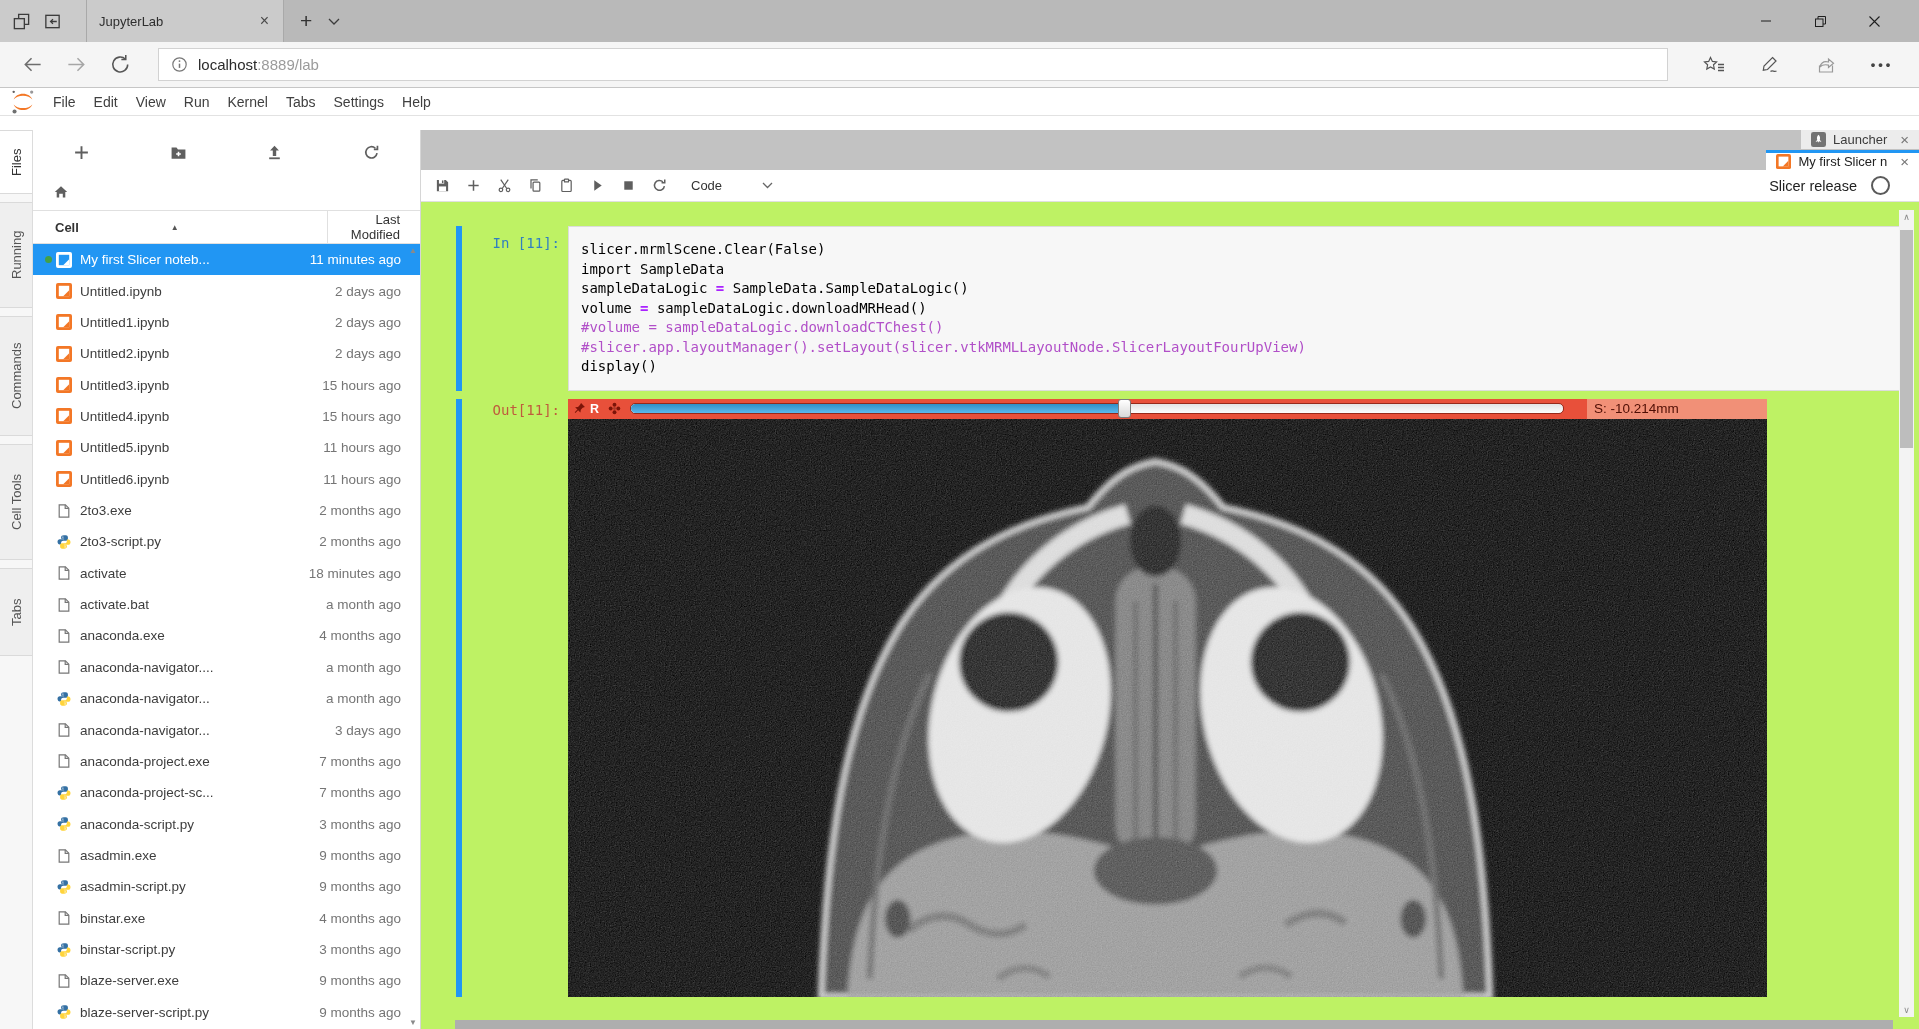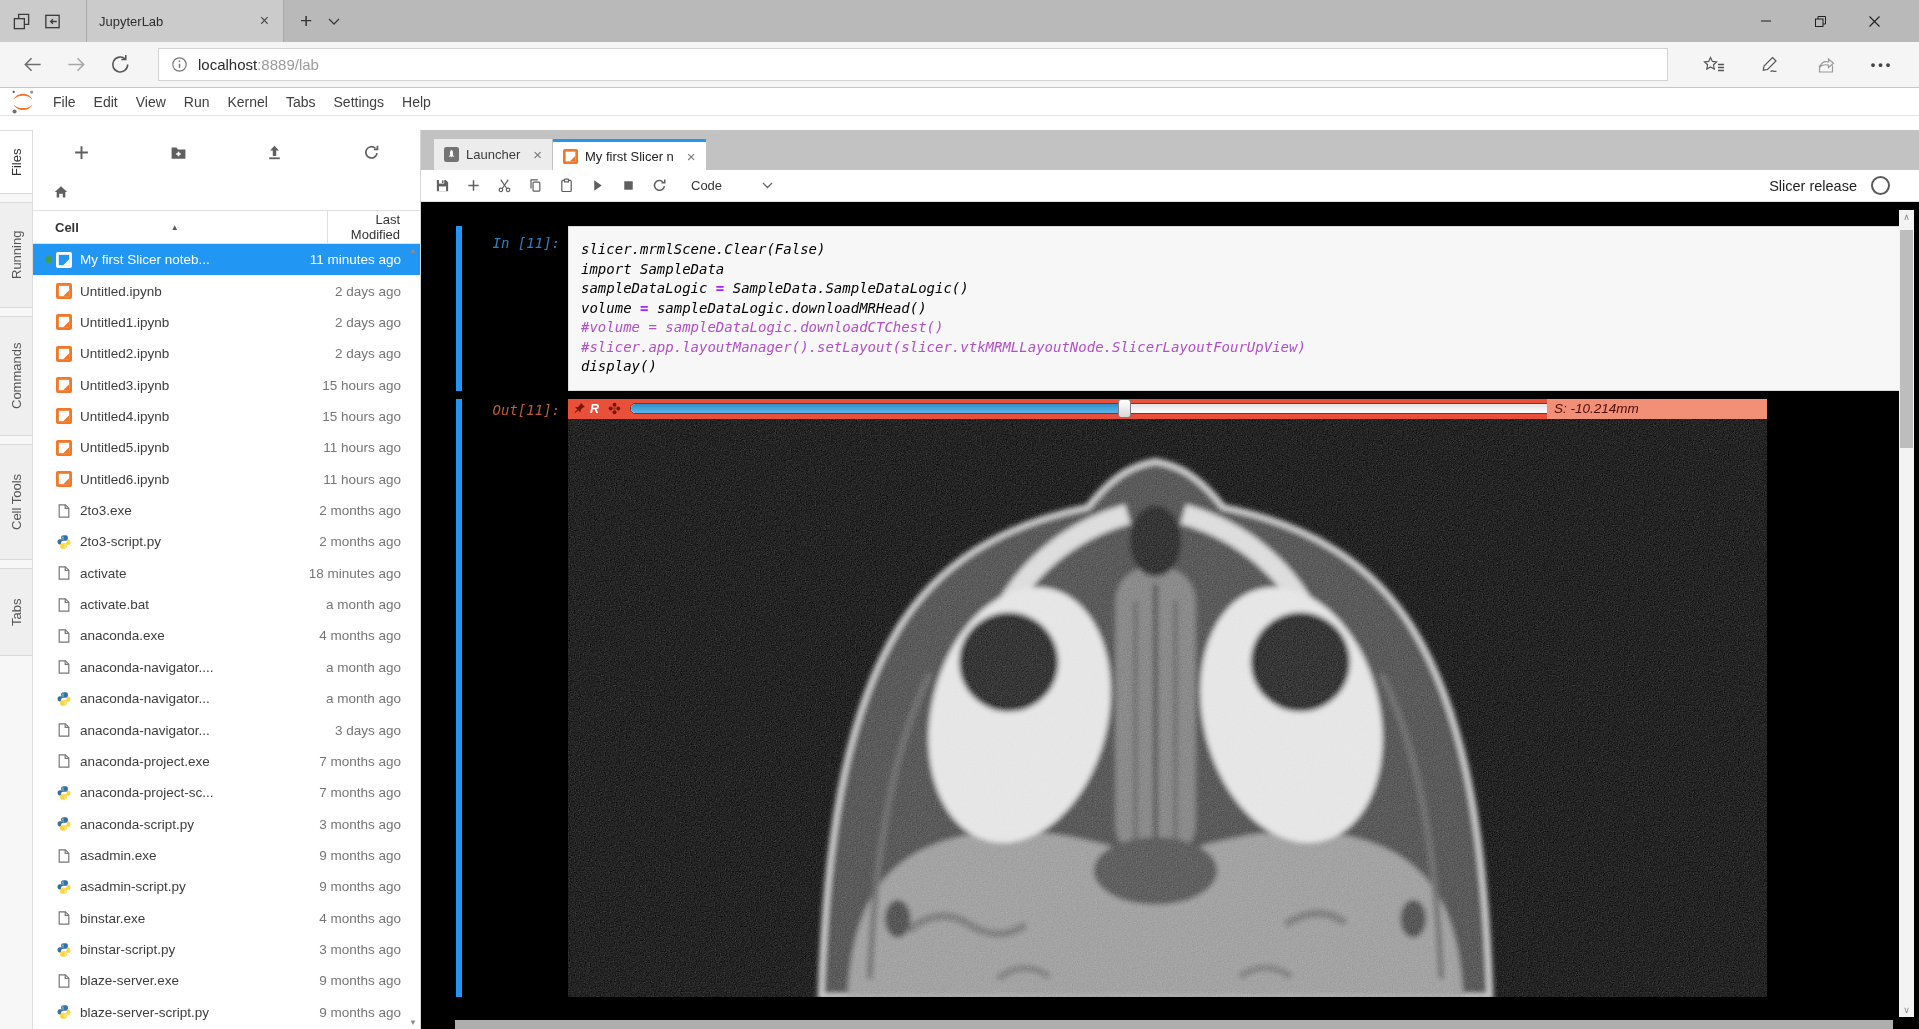--- a/index.html
+++ b/index.html
@@ -61,32 +61,32 @@
   .frow .ficon{width:17px;margin-right:7px;}
   .frow .ficon svg{width:16px;height:16px}
   .frow .fname{flex:1;white-space:nowrap;overflow:hidden;}
   .frow .ftime{color:#757575;padding-right:19px;}
   .frow.sel{background:#2196f3;color:#fff;}
   .frow.sel .ftime{color:#fff;}
   .fb-up{position:absolute;top:116px;right:3px;font-size:8px;color:#8a8a8a;}
   .fb-down{position:absolute;bottom:2px;right:3px;font-size:8px;color:#8a8a8a;}
   
   .dock{flex:1;position:relative;min-width:0;background:#fff;}
-  .dock-tabbar{height:40px;background:#c2c2c2;display:flex;align-items:flex-end;padding-left:13px;gap:1px;box-sizing:border-box;}
+  .dock-tabbar{height:40px;background:#c2c2c2;display:flex;align-items:flex-end;padding-left:13px;gap:1px;box-sizing:border-box;flex-direction:column;}
   .dtab{height:31px;display:flex;align-items:center;gap:7px;padding:0 10px;font-size:13px;color:#3c3c3c;background:#ececec;box-sizing:border-box;}
   .dtab.active{background:#fff;border-top:3px solid #2196f3;color:#222;}
   .dticon svg{width:15px;height:15px}
   .dtclose{color:#777;font-size:15px;margin-left:6px;}
   .nb-toolbar{height:32px;background:#fff;border-bottom:1px solid #e0e0e0;display:flex;align-items:center;padding:0 6px;box-sizing:border-box;}
   .nb-tbtn{width:31px;height:26px;display:flex;align-items:center;justify-content:center;}
   .nb-tbtn svg{width:15px;height:15px}
   .celltype{margin-left:16px;display:flex;align-items:center;gap:40px;font-size:13px;color:#333;}
   .kernel{margin-left:auto;display:flex;align-items:center;gap:14px;padding-right:23px;font-size:14.5px;color:#222;}
   .kcircle{width:15px;height:15px;border:2px solid #5a5a5a;border-radius:50%;}
-  .nb-content{position:absolute;top:72px;bottom:0;left:0;right:0;overflow:hidden;background:#000000;font-style:italic;}
+  .nb-content{position:absolute;top:72px;bottom:0;left:0;right:0;overflow:hidden;background:#bef264;}
   .cell{display:flex;margin-left:35px;}
   .cell.in{margin-top:24px;}
   .cell.out{margin-top:8px;}
   .collapser{width:6px;background:#2196f3;}
   .prompt{width:106px;flex:0 0 106px;text-align:right;padding:9px 8px 0 0;font-family:"DejaVu Sans Mono",monospace;font-size:14px;box-sizing:border-box;}
   .prompt.in{color:#307fc1;}
   .prompt.out{color:#bf5b3d;padding-top:3px;}
   .editor{width:1306px;background:#f7f7f7;border:1px solid #dcdcdc;padding:13px 12px;box-sizing:content-box;
     font-family:"DejaVu Sans Mono",monospace;font-size:14px;line-height:19.5px;color:#000;}
   .cm-line{white-space:pre;}
@@ -95,21 +95,21 @@
   .outwidget{width:1199px;}
   .slicebar{height:20px;background:#e8503a;display:flex;align-items:center;position:relative;}
   .slicebar .icon{margin-left:5px}
   .slicebar .icon svg{width:13px;height:13px}
   .rlabel{color:#fff;font-weight:bold;font-size:12.5px;margin:0 4px;}
   .track{position:relative;margin-left:9px;width:932px;height:9px;background:linear-gradient(#e3e3e3,#fdfdfd);
     border:1px solid #97291a;border-radius:5px;box-sizing:content-box;}
   .tfill{position:absolute;left:0;top:0;bottom:0;width:53%;background:linear-gradient(#2f8fc6,#5cb8ec);border-radius:5px 0 0 5px;}
   .thandle{position:absolute;top:-5px;width:13px;height:19px;background:linear-gradient(#ffffff,#d9d9d9);
     border:1px solid #7d7d7d;border-radius:3px;box-sizing:border-box;}
-  .slabel{position:absolute;right:0;top:0;bottom:0;width:220px;background:#f19077;color:#4f0e04;
+  .slabel{position:absolute;right:0;top:0;bottom:0;width:180px;background:#f19077;color:#4f0e04;
     font-size:13.5px;display:flex;align-items:center;padding-left:7px;box-sizing:border-box;}
   .sliceimg{height:578px;background:#000;overflow:hidden;}
   
   .vscroll{position:absolute;top:80px;bottom:12px;right:5px;width:15px;background:#f3f3f3;}
   .vthumb{position:absolute;top:20px;left:1px;right:1px;height:218px;background:#bdbdbd;}
   .varrow{position:absolute;left:0;right:0;text-align:center;font-size:9px;color:#8a8a8a;}
   .hscroll{position:absolute;left:34px;right:26px;bottom:0;height:9px;background:#aeaeae;}
 </style>
 </head>
 <body>

